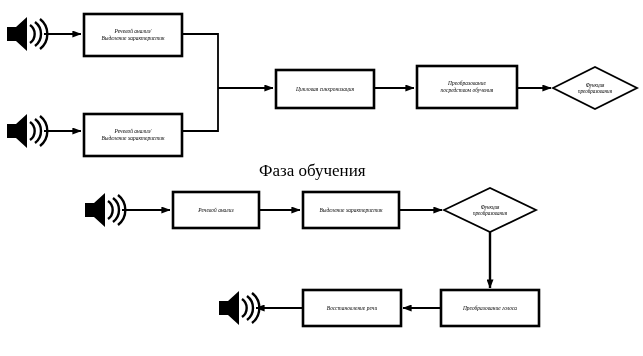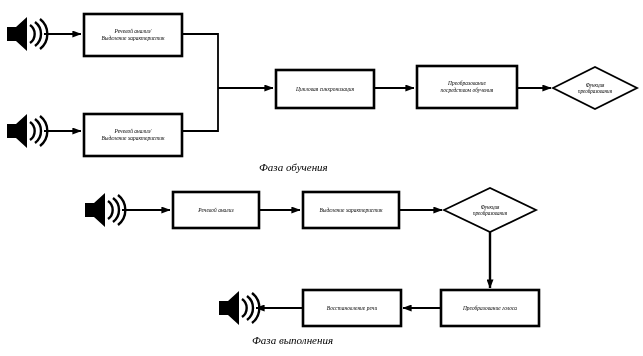--- a/index.html
+++ b/index.html
@@ -37,22 +37,21 @@
     line-height: 1.22;
     pointer-events: none;
     white-space: nowrap;
   }
   .node-label span { display: block; }
   .box-label { font-size: 5.4px; letter-spacing: 0.05px; }
   .diamond-label { font-size: 5.1px; }
   .phase-label {
     position: absolute;
     font-family: "Liberation Serif", serif;
-    font-style: italic;
-    font-size: 11px;
+    font-size: 17px;
     color: #000000;
     white-space: nowrap;
   }
 </style>
 </head>
 <body>
 
 <div id="diagram-root">
 
   <svg id="diagram-svg" viewBox="0 0 643 356">
@@ -171,15 +170,14 @@
   </div>
 
   <div class="node-label box-label" style="left:441px; top:290px; width:98px; height:36px;">
     <span>Преобразование голоса</span>
   </div>
 
   <div class="node-label box-label" style="left:303px; top:290px; width:98px; height:36px;">
     <span>Восстановление речи</span>
   </div>
 
-  <div class="phase-label" style="left:252px; top:334px;">Фаза выполнения</div>
 
 </div>
 
 </body></html>

